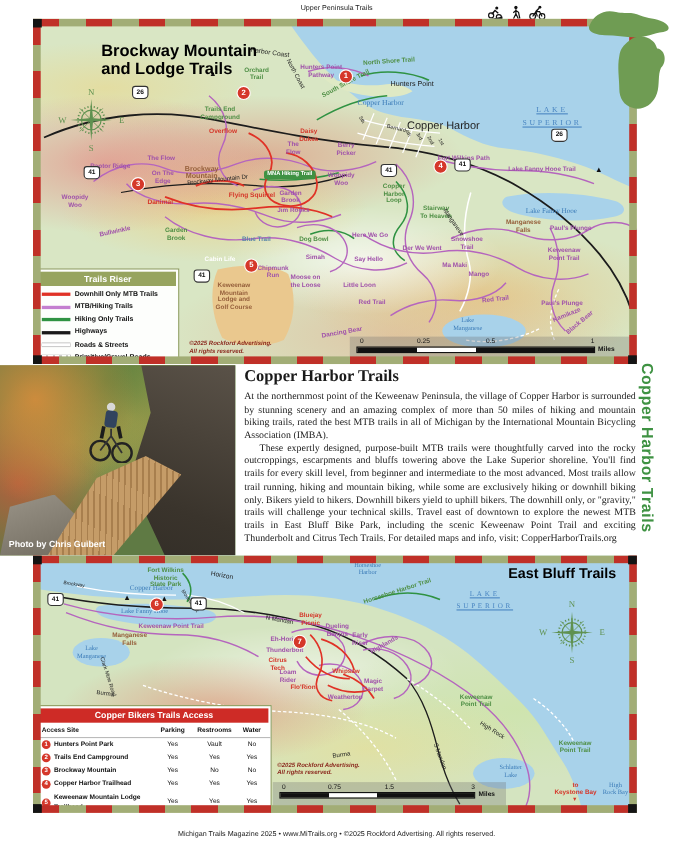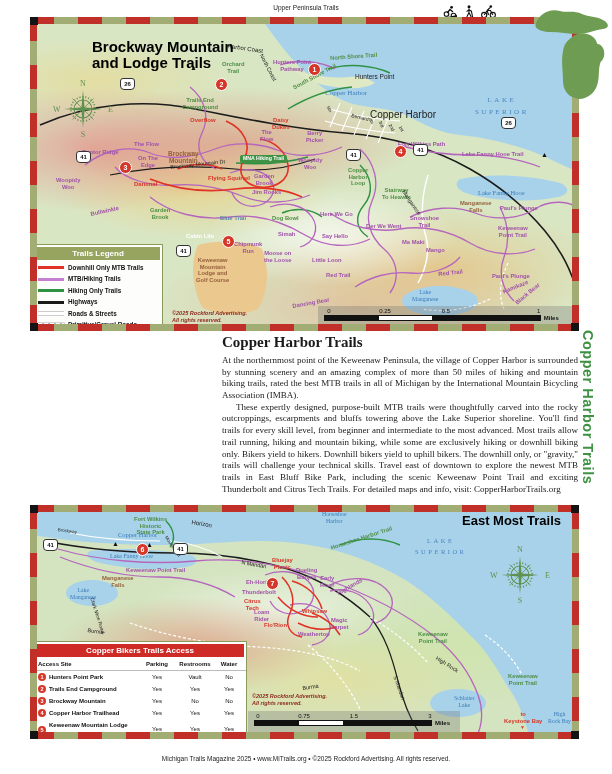--- a/index.html
+++ b/index.html
@@ -43,21 +43,21 @@
   .corner{position:absolute;width:8px;height:8px;background:#141414;z-index:11;}
   .map-svg{position:absolute;left:0;top:0;z-index:2;}
   
   .mlabel{position:absolute;z-index:5;font:bold 5.8px/1.15 "Liberation Sans",sans-serif;
           color:#444;white-space:pre-line;text-align:center;transform-origin:0 0;}
   .purple{color:#a052aa;} .red{color:#d5372a;} .green{color:#4f8f45;}
   .brown{color:#96603c;} .road{color:#222;font-weight:normal;}
   .blue{color:#3c7cb8;font-family:"Liberation Serif",serif;font-weight:normal;}
   .blue2{color:#5b87a8;}
   .lake{color:#4a86c2;font-family:"Liberation Serif",serif;letter-spacing:2.5px;
-        font-weight:normal;line-height:1.7;}
+        font-weight:normal;line-height:1.7;text-decoration:underline;}
   .wht{color:#fff;}
   .mna{background:#3f9243;color:#fff;padding:1px 3px;border-radius:2px;font-size:5.2px;}
   .map-title{position:absolute;z-index:7;font-weight:bold;color:#000;white-space:pre-line;}
   #map1-title{left:62px;top:22px;font-size:15px;line-height:1.08;}
   #map2-title{left:432px;top:8px;font-size:13px;}
   .marker{position:absolute;width:11px;height:11px;border-radius:50%;background:#d5372a;
           color:#fff;font:bold 7px/11px "Liberation Sans",sans-serif;text-align:center;
           border:1px solid #fff;z-index:6;}
   .shield{position:absolute;min-width:11px;height:10px;background:#fff;border:1px solid #333;
           border-radius:3px 3px 4px 4px;font:bold 6px/10px "Liberation Sans",sans-serif;
@@ -378,21 +378,21 @@
         <div class="shield" style="left: 383px; top: 127px;">41</div>
         <div class="shield" style="left: 471px; top: 100px;">26</div>
       </div>
     <div>
 
     <div class="tent" style="left: 160px; top: 47px;">▲</div>
         <div class="tent" style="left: 511px; top: 134px;">▲</div>
       </div>
 
     <div class="legend">
-      <div class="legend-h">Trails Legend</div>
+      <div class="legend-h">Trails Riser</div>
       <div>
 
           <div class="lrow">
             <span class="lsw line" style="background: rgb(224, 50, 38);"></span>
             <span class="ltext">Downhill Only MTB Trails</span>
           </div>
 
           <div class="lrow">
             <span class="lsw line" style="background: rgb(196, 127, 208);"></span>
             <span class="ltext">MTB/Hiking Trails</span>
@@ -435,20 +435,34 @@
         <span style="left:50%">0.5</span>
         <span style="left:88%">1</span>
       </div>
       <div class="sb-row">
         <div class="sb-bar" style="width:88%"></div>
         <span class="sb-unit">Miles</span>
       </div>
     </div>
   </div>
 
+  <div id="photo">
+    <div class="rock"></div>
+    <div class="boulder"></div>
+    <div class="board"></div>
+    <svg class="biker" width="44" height="58" viewBox="0 0 40 52">
+      <circle cx="20" cy="6" r="3.5" fill="#d8d8d8"></circle>
+      <rect x="15" y="9" width="10" height="14" rx="3" fill="#31435e" transform="rotate(8 20 16)"></rect>
+      <path d="M14,22 L12,32 M26,22 L28,32" stroke="#1c1c1c" stroke-width="3" fill="none"></path>
+      <circle cx="11" cy="42" r="8" fill="none" stroke="#222" stroke-width="2"></circle>
+      <circle cx="29" cy="44" r="8" fill="none" stroke="#222" stroke-width="2"></circle>
+      <path d="M11,42 L20,30 L29,44 M20,30 L20,24" stroke="#333" stroke-width="1.5" fill="none"></path>
+    </svg>
+    <div class="photo-credit">Photo by Chris Guibert</div>
+  </div>
 
   <div id="article">
     <h1>Copper Harbor Trails</h1>
     <p>At the northernmost point of the Keweenaw Peninsula, the village of Copper Harbor is surrounded by stunning scenery and an amazing complex of more than 50 miles of hiking and mountain biking trails, rated the best MTB trails in all of Michigan by the International Mountain Bicycling Association (IMBA).</p>
     <p class="indent">These expertly designed, purpose-built MTB trails were thoughtfully carved into the rocky outcroppings, escarpments and bluffs towering above the Lake Superior shoreline. You'll find trails for every skill level, from beginner and intermediate to the most advanced. Most trails allow trail running, hiking and mountain biking, while some are exclusively hiking or downhill biking only. Bikers yield to hikers. Downhill bikers yield to uphill bikers. The downhill only, or "gravity," trails will challenge your technical skills. Travel east of downtown to explore the newest MTB trails in East Bluff Bike Park, including the scenic Keweenaw Point Trail and exciting Thunderbolt and Citrus Tech Trails. For detailed maps and info, visit: CopperHarborTrails.org</p>
   </div>
 
   <div id="side-title">Copper Harbor Trails</div>
 
   <div id="map2" class="map-frame">
@@ -500,21 +514,21 @@
 
     <div class="stripe-h" style="top:0"></div>
     <div class="stripe-h" style="bottom:0"></div>
     <div class="stripe-v" style="left:0"></div>
     <div class="stripe-v" style="right:0"></div>
     <div class="corner" style="left:0;top:0"></div>
     <div class="corner" style="right:0;top:0"></div>
     <div class="corner" style="left:0;bottom:0"></div>
     <div class="corner" style="right:0;bottom:0"></div>
 
-    <div id="map2-title" class="map-title">East Most Trails</div>
+    <div id="map2-title" class="map-title">East Bluff Trails</div>
 
     <div class="compass" style="left:462px;top:42px;width:56px;height:56px">
       <svg width="42" height="42" viewBox="0 0 40 40">
         <g stroke="#5f9150" fill="none">
             <circle cx="20" cy="20" r="8.5" stroke-width="1"></circle>
             <circle cx="20" cy="20" r="11.5" stroke-width="1.6" stroke-dasharray="1,1.8"></circle>
             <path d="M10,10 L30,30 M30,10 L10,30" stroke-width=".7"></path>
           </g>
         <g fill="#5f9150">
             <path d="M20,2 L21.6,20 L20,38 L18.4,20 Z"></path>

